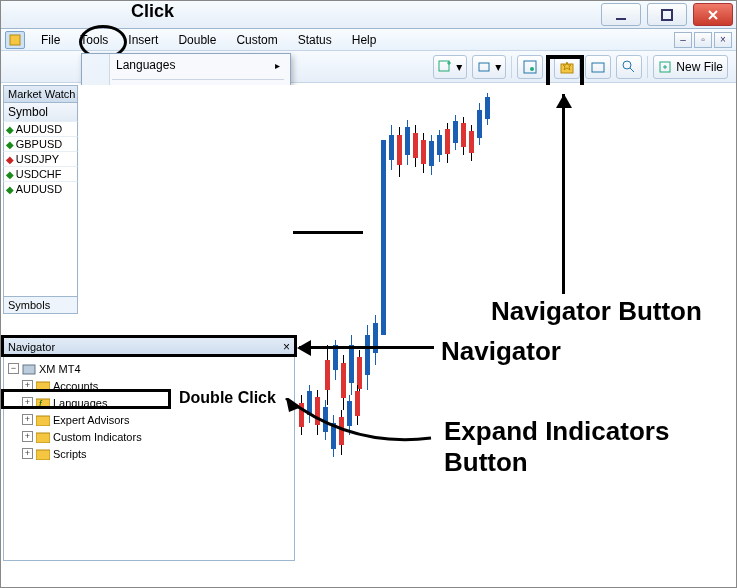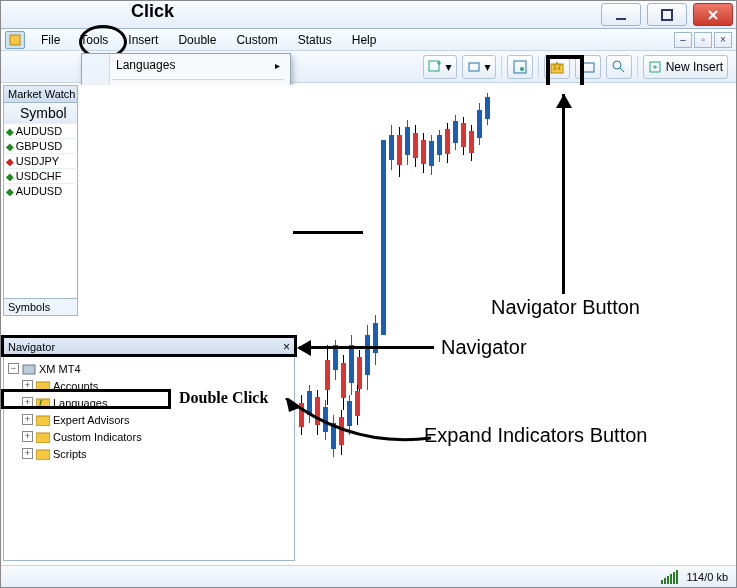--- a/index.html
+++ b/index.html
@@ -26,21 +26,21 @@
 
   
   .toolbar { height: 32px; background: linear-gradient(#f7fbff,#e6eef8); border-bottom:1px solid #c7d6e6; display:flex; align-items:center; gap:5px; padding:0 8px; justify-content:flex-end;}
   .toolbar .tbtn { min-width:26px; height:24px; border:1px solid #b2c5da; border-radius:3px; background:linear-gradient(#fff,#e7eef7); display:flex;align-items:center;justify-content:center; padding:0 4px; gap:4px;}
   .toolbar .sep { width:1px; height:22px; background:#c7d6e6; }
   .nav-btn-box { position:absolute; border:4px solid #000; }
 
   
   .left-col { position:absolute; left:2px; top:84px; width:75px; }
   .panel-title { background:linear-gradient(#e3ecf7,#cddced); border:1px solid #9fb6cf; height:18px; font-size:11px; padding:2px 4px; overflow:hidden; white-space:nowrap;}
-  .mw-header { background:linear-gradient(#f3f7fc,#e2ebf5); border-left:1px solid #9fb6cf;border-right:1px solid #9fb6cf; padding:2px 16px; font-size:14px;}
+  .mw-header { background:linear-gradient(#f3f7fc,#e2ebf5); border-left:1px solid #9fb6cf;border-right:1px solid #9fb6cf; padding:2px 4px; font-size:12px;}
   .mw-row { border-left:1px solid #9fb6cf;border-right:1px solid #9fb6cf; border-top:1px solid #e6eef6; padding:1px 2px; display:flex; gap:2px; align-items:center; font-size:11px;}
   .up-arrow { color:#1a8a1a; font-size:10px;}
   .dn-arrow { color:#c22; font-size:10px;}
   .mw-tabs { border:1px solid #9fb6cf; background:#eef4fb; height:18px; font-size:11px; padding:2px 4px;}
 
   
   .dropdown { position:absolute; left:80px; top:52px; width:210px; background:#f7f9fc; border:1px solid #8ea8c3; box-shadow:2px 3px 6px rgba(0,0,0,.25); }
   .dropdown .gutter { position:absolute; left:0; top:0; bottom:0; width:28px; background:linear-gradient(#eef4fb,#dbe7f3); border-right:1px solid #cfd9e4;}
   .dropdown .mi { position:relative; height:22px; display:flex; align-items:center; padding-left:34px; font-size:12px; }
   .dropdown .mi .sc { margin-left:auto; margin-right:10px; color:#333; font-size:12px;}
@@ -76,21 +76,21 @@
   .nav-tabs .tab { padding:3px 12px; font-size:11px; border-right:1px solid #c7d6e6; background:#fff;}
   .nav-tabs .tab.inactive{ background:#eef4fb;}
 
   
   .statusbar { position:absolute; left:0; right:0; bottom:0; height:22px; background:linear-gradient(#f7fbff,#e6eef8); border-top:1px solid #c7d6e6; display:flex; align-items:center; padding:0 8px; font-size:11px; gap:8px;}
   .statusbar .spacer{flex:1}
   .bars span{display:inline-block;width:2px;background:#2a7a2a;margin-right:1px;vertical-align:bottom;}
 
   
   .anno-box { position:absolute; border:3px solid #000; }
-  .anno-text { position:absolute; font-weight:normal; font-size:20px; }
+  .anno-text { position:absolute; font-weight:bold; font-size:26px; }
   .anno-line { position:absolute; background:#000; height:3px; }
   .arrowhead { position:absolute; width:0;height:0; }
 
   .folder-ico{fill:#f4c642;stroke:#b78a12;}
   .star-ico{fill:#f4c642;stroke:#b78a12;}
 </style>
 </head>
 <body>
 
 <div class="outer-border">
@@ -167,21 +167,21 @@
           <circle cx="5" cy="5" r="4" fill="none" stroke="#27a"></circle>
           <path d="M8 8l4 4" stroke="#27a"></path>
         </svg>
       </div>
     <div class="sep"></div>
     <div class="tbtn">
         <svg width="14" height="14">
           <rect x="2" y="2" width="10" height="10" fill="none" stroke="#2a7"></rect>
           <path d="M5 7h4M7 5v4" stroke="#2a7"></path>
         </svg>
-        <span>New Insert</span>
+        <span>New File</span>
       </div>
   </div>
   <div class="nav-btn-box" style="left:545px; top:54px; width:38px; height:38px;"></div>
 
   <div class="left-col">
     <div class="panel-title">Market Watch</div>
     <div class="mw-header">Symbol</div>
     <div class="mw-row">
         <span class="up-arrow">◆</span>
         <span>AUDUSD</span>
@@ -464,37 +464,32 @@
               <rect x="0" y="2" width="14" height="10" class="folder-ico"></rect>
             </svg>
           </span>
           <span>Scripts</span>
         </div>
     </div>
   </div>
 
   <div class="anno-box" style="left:0px; top:334px; width:296px; height:22px;"></div>
   <div class="anno-box" style="left:0px; top:388px; width:170px; height:20px;"></div>
-  <div class="click-label" style="left:178px; top:388px; font-size:16px;font-family:Liberation Serif, serif;">Double Click</div>
+  <div class="click-label" style="left:178px; top:388px; font-size:16px;">Double Click</div>
 
   <div class="anno-line" style="left:561px; top:93px; width:3px; height:200px;"></div>
   <div class="arrowhead" style="left:555px; top:93px; border-left:8px solid transparent;border-right:8px solid transparent;border-bottom:14px solid #000;"></div>
   <div class="anno-text" style="left:490px; top:295px;">Navigator Button</div>
 
   <div class="anno-line" style="left:298px; top:345px; width:135px;"></div>
   <div class="arrowhead" style="left:296px; top:339px; border-top:8px solid transparent;border-bottom:8px solid transparent;border-right:14px solid #000;"></div>
   <div class="anno-text" style="left:440px; top:335px;">Navigator</div>
 
   <div class="anno-line" style="left:292px; top:230px; width:70px;"></div>
 
   <svg style="position:absolute; left:170px; top:397px; width:270px; height:60px;">
       <path d="M115 0 Q180 50 260 40" stroke="#000" stroke-width="3" fill="none"></path>
       <polygon points="115,0 128,10 118,14" fill="#000"></polygon>
     </svg>
-  <div class="anno-text" style="left:423px; top:415px; width:260px;margin-top:8px;">Expand Indicators Button</div>
-
-  <div class="statusbar">
-    <span class="spacer"></span>
-    <span class="bars"><span style="height:4px"></span><span style="height:6px"></span><span style="height:8px"></span><span style="height:10px"></span><span style="height:12px"></span><span style="height:14px"></span></span>
-    <span>114/0 kb</span>
-  </div>
+  <div class="anno-text" style="left:443px; top:415px; width:260px;">Expand Indicators Button</div>
+
 
 </div>
 
 </body></html>

